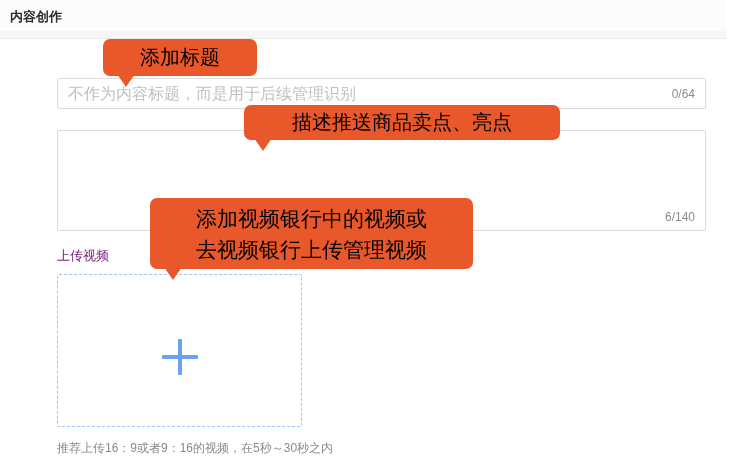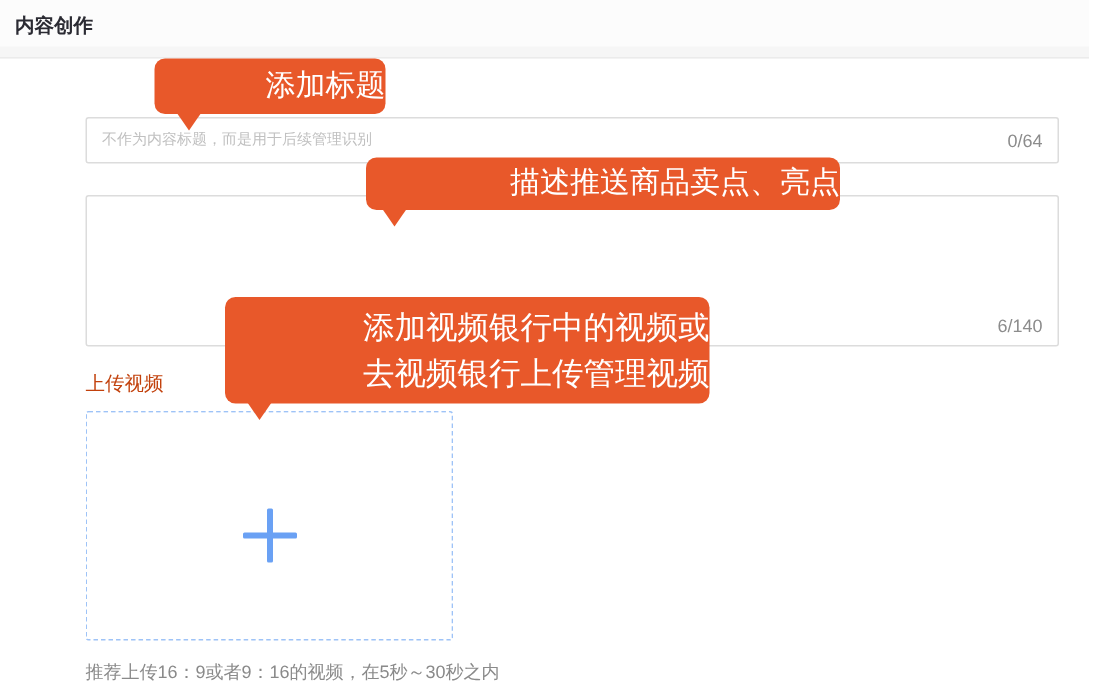--- a/index.html
+++ b/index.html
@@ -7,41 +7,41 @@
   .screen{position:relative;width:726px;height:466px;background:#fff;overflow:hidden;}
 
   
   .header{position:absolute;left:0;top:0;width:746px;height:31px;background:#fcfcfc;}
   .header-title{position:absolute;left:10px;top:8px;font-size:13px;font-weight:bold;color:#2b2b33;}
   .header-band{position:absolute;left:0;top:31px;width:746px;height:7px;background:#f6f6f6;border-bottom:1px solid #ebebeb;}
 
   
   .field{position:absolute;background:#fff;border:1px solid #dcdcdc;border-radius:2px;box-sizing:border-box;}
   .title-field{left:57px;top:78px;width:649px;height:31px;display:flex;align-items:center;}
-  .title-field input{flex:1;border:none;outline:none;background:transparent;padding:0 10px;font-size:10px;color:#333;font-family:inherit;}
+  .title-field input{flex:1;border:none;outline:none;background:transparent;padding:0 10px;font-size:16px;color:#333;font-family:inherit;}
   .title-field input::placeholder{color:#c0c0c0;}
   .counter{font-size:12px;color:#8c8c8c;padding-left:20px;}
   .title-counter{padding-right:10px;}
 
   .desc-field{left:57px;top:130px;width:649px;height:101px;}
   .desc-field textarea{position:absolute;left:0;top:0;width:100%;height:76px;border:none;outline:none;resize:none;background:transparent;padding:8px 10px;font-size:13px;color:#333;box-sizing:border-box;font-family:inherit;}
   .desc-field textarea::placeholder{color:#c0c0c0;}
   .desc-counter{position:absolute;right:10px;bottom:6px;}
 
   
-  .upload-label{position:absolute;left:57px;top:247px;font-size:13px;color:#c2410c;font-weight:500;}
+  .upload-label{position:absolute;left:57px;top:247px;font-size:13px;color:#701a75;font-weight:500;}
   .upload-box{position:absolute;left:57px;top:274px;width:245px;height:153px;border:1px dashed #9ec3f7;border-radius:2px;box-sizing:border-box;background:#fff;cursor:pointer;}
   .plus{position:absolute;left:50%;top:64px;transform:translateX(-50%);width:36px;height:36px;}
   .plus::before{content:"";position:absolute;left:0;top:16px;width:36px;height:4px;background:#6aa1f4;border-radius:1px;}
   .plus::after{content:"";position:absolute;left:16px;top:0;width:4px;height:36px;background:#6aa1f4;border-radius:1px;}
   .add-video-text{position:absolute;left:0;right:0;top:94px;text-align:center;font-size:13px;color:#4a90f2;}
   .upload-hint{position:absolute;left:57px;top:440px;font-size:12px;color:#8a8a8a;}
 
   
-  .callout{position:absolute;background:#e8582a;color:#ffffff;border-radius:7px;text-align:right;z-index:5;}
+  .callout{position:absolute;background:#e8582a;color:#000000;border-radius:7px;text-align:center;z-index:5;}
   .callout .arrow{position:absolute;width:0;height:0;border-left:9px solid transparent;border-right:9px solid transparent;border-top:13px solid #e8582a;}
   .callout1{left:103px;top:39px;width:154px;height:37px;line-height:37px;font-size:20px;}
   .callout1 .arrow{left:14px;top:35px;}
   .callout2{left:244px;top:105px;width:316px;height:35px;line-height:35px;font-size:20px;}
   .callout2 .arrow{left:10px;top:33px;}
   .callout3{left:150px;top:198px;width:323px;height:71px;font-size:21px;line-height:31px;padding-top:5px;box-sizing:border-box;}
   .callout3 .arrow{left:14px;top:69px;}
 </style>
 </head>
 <body>

